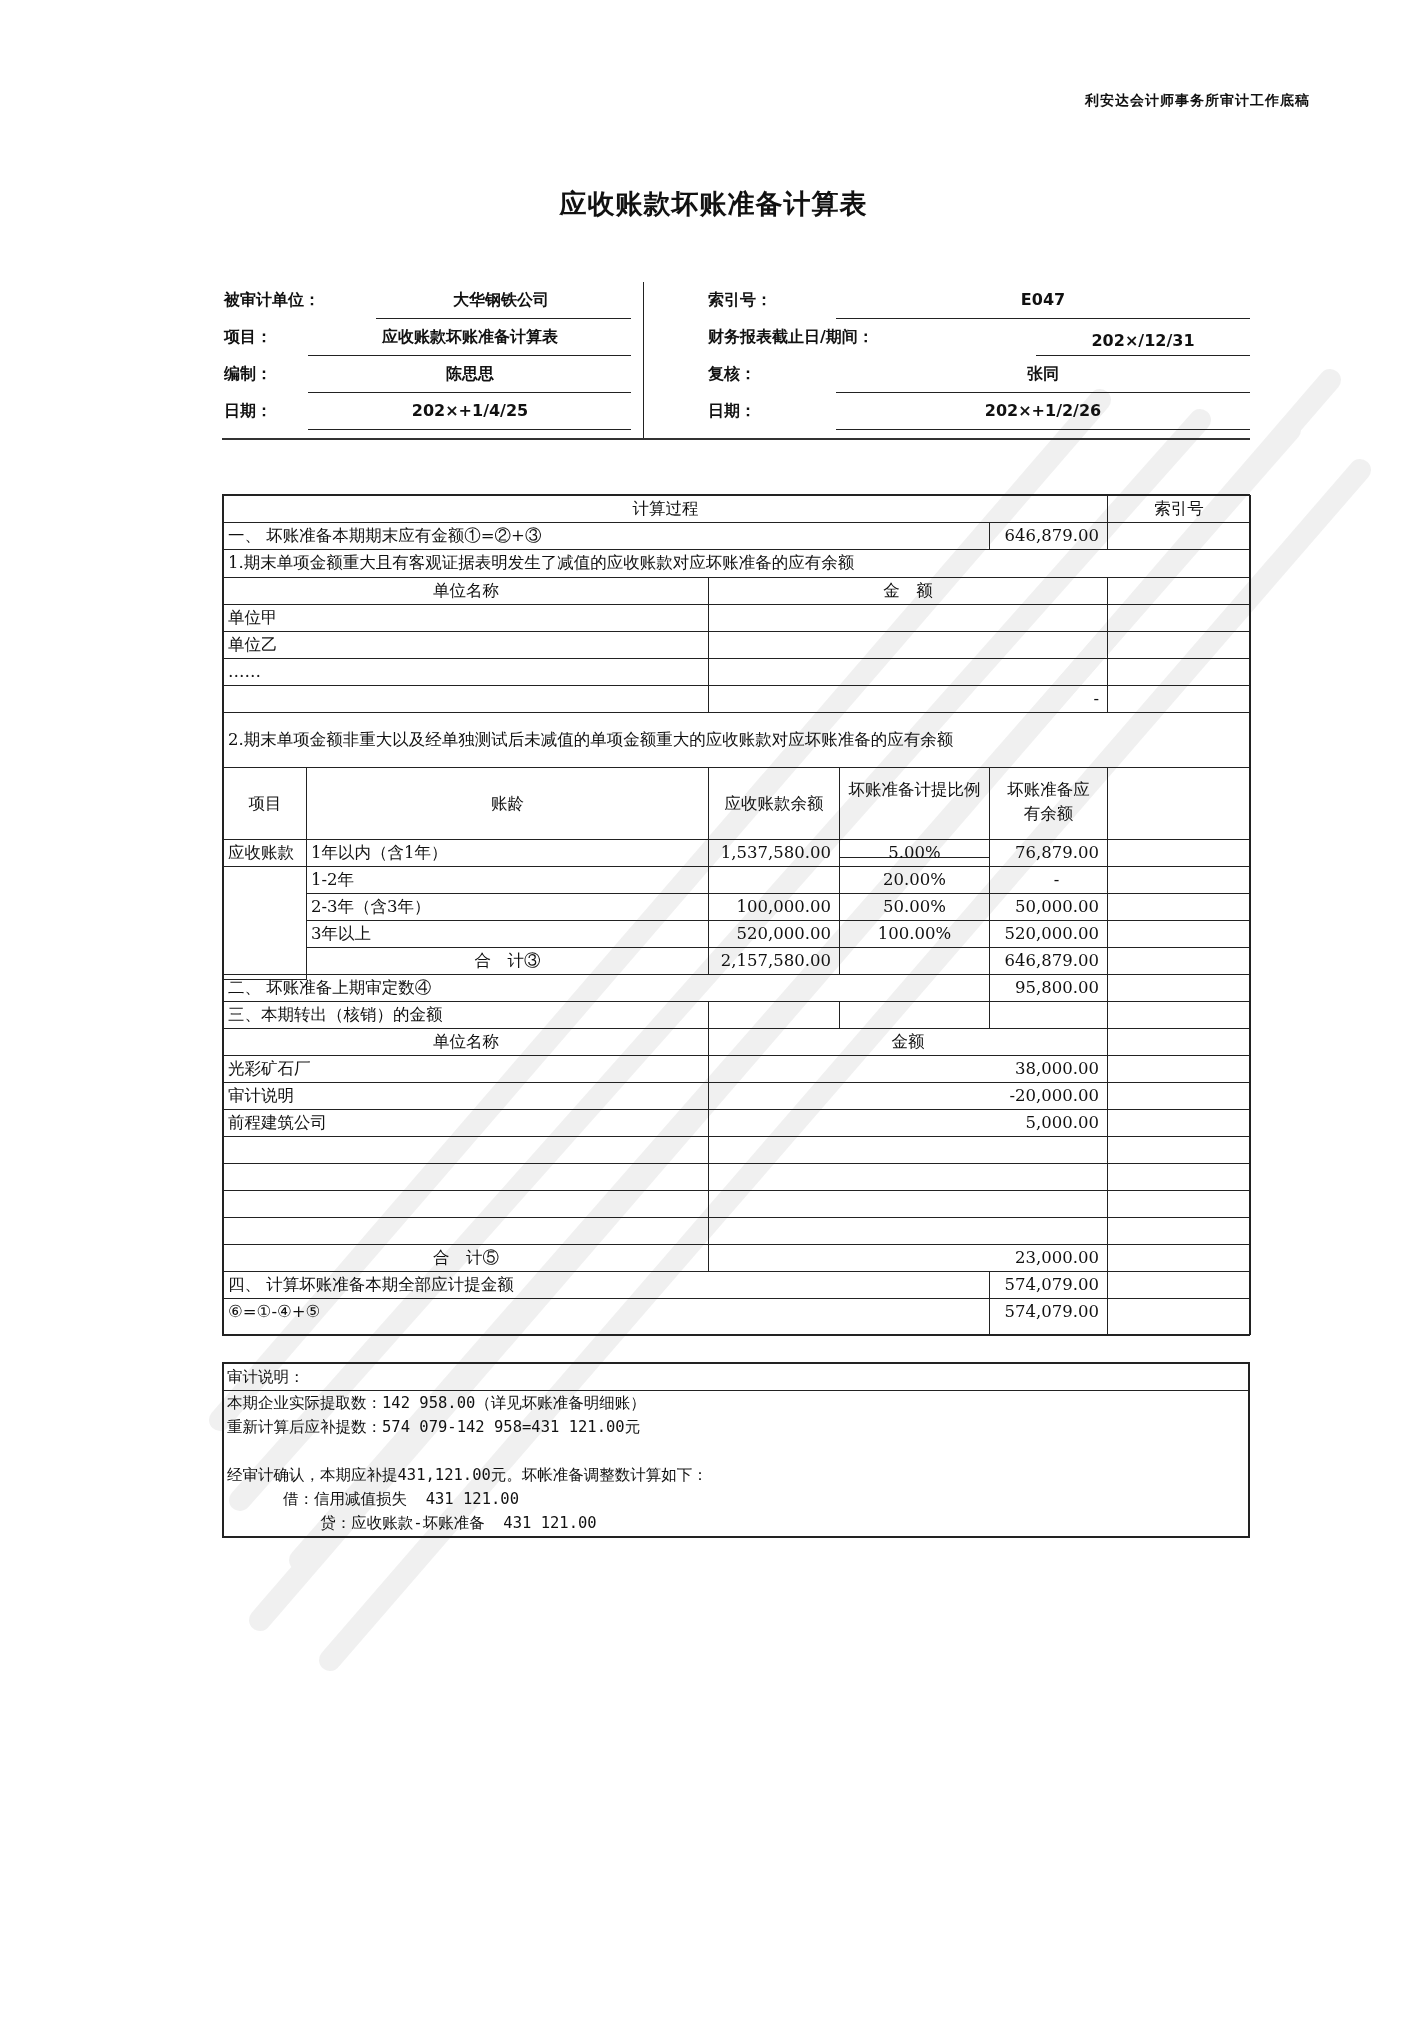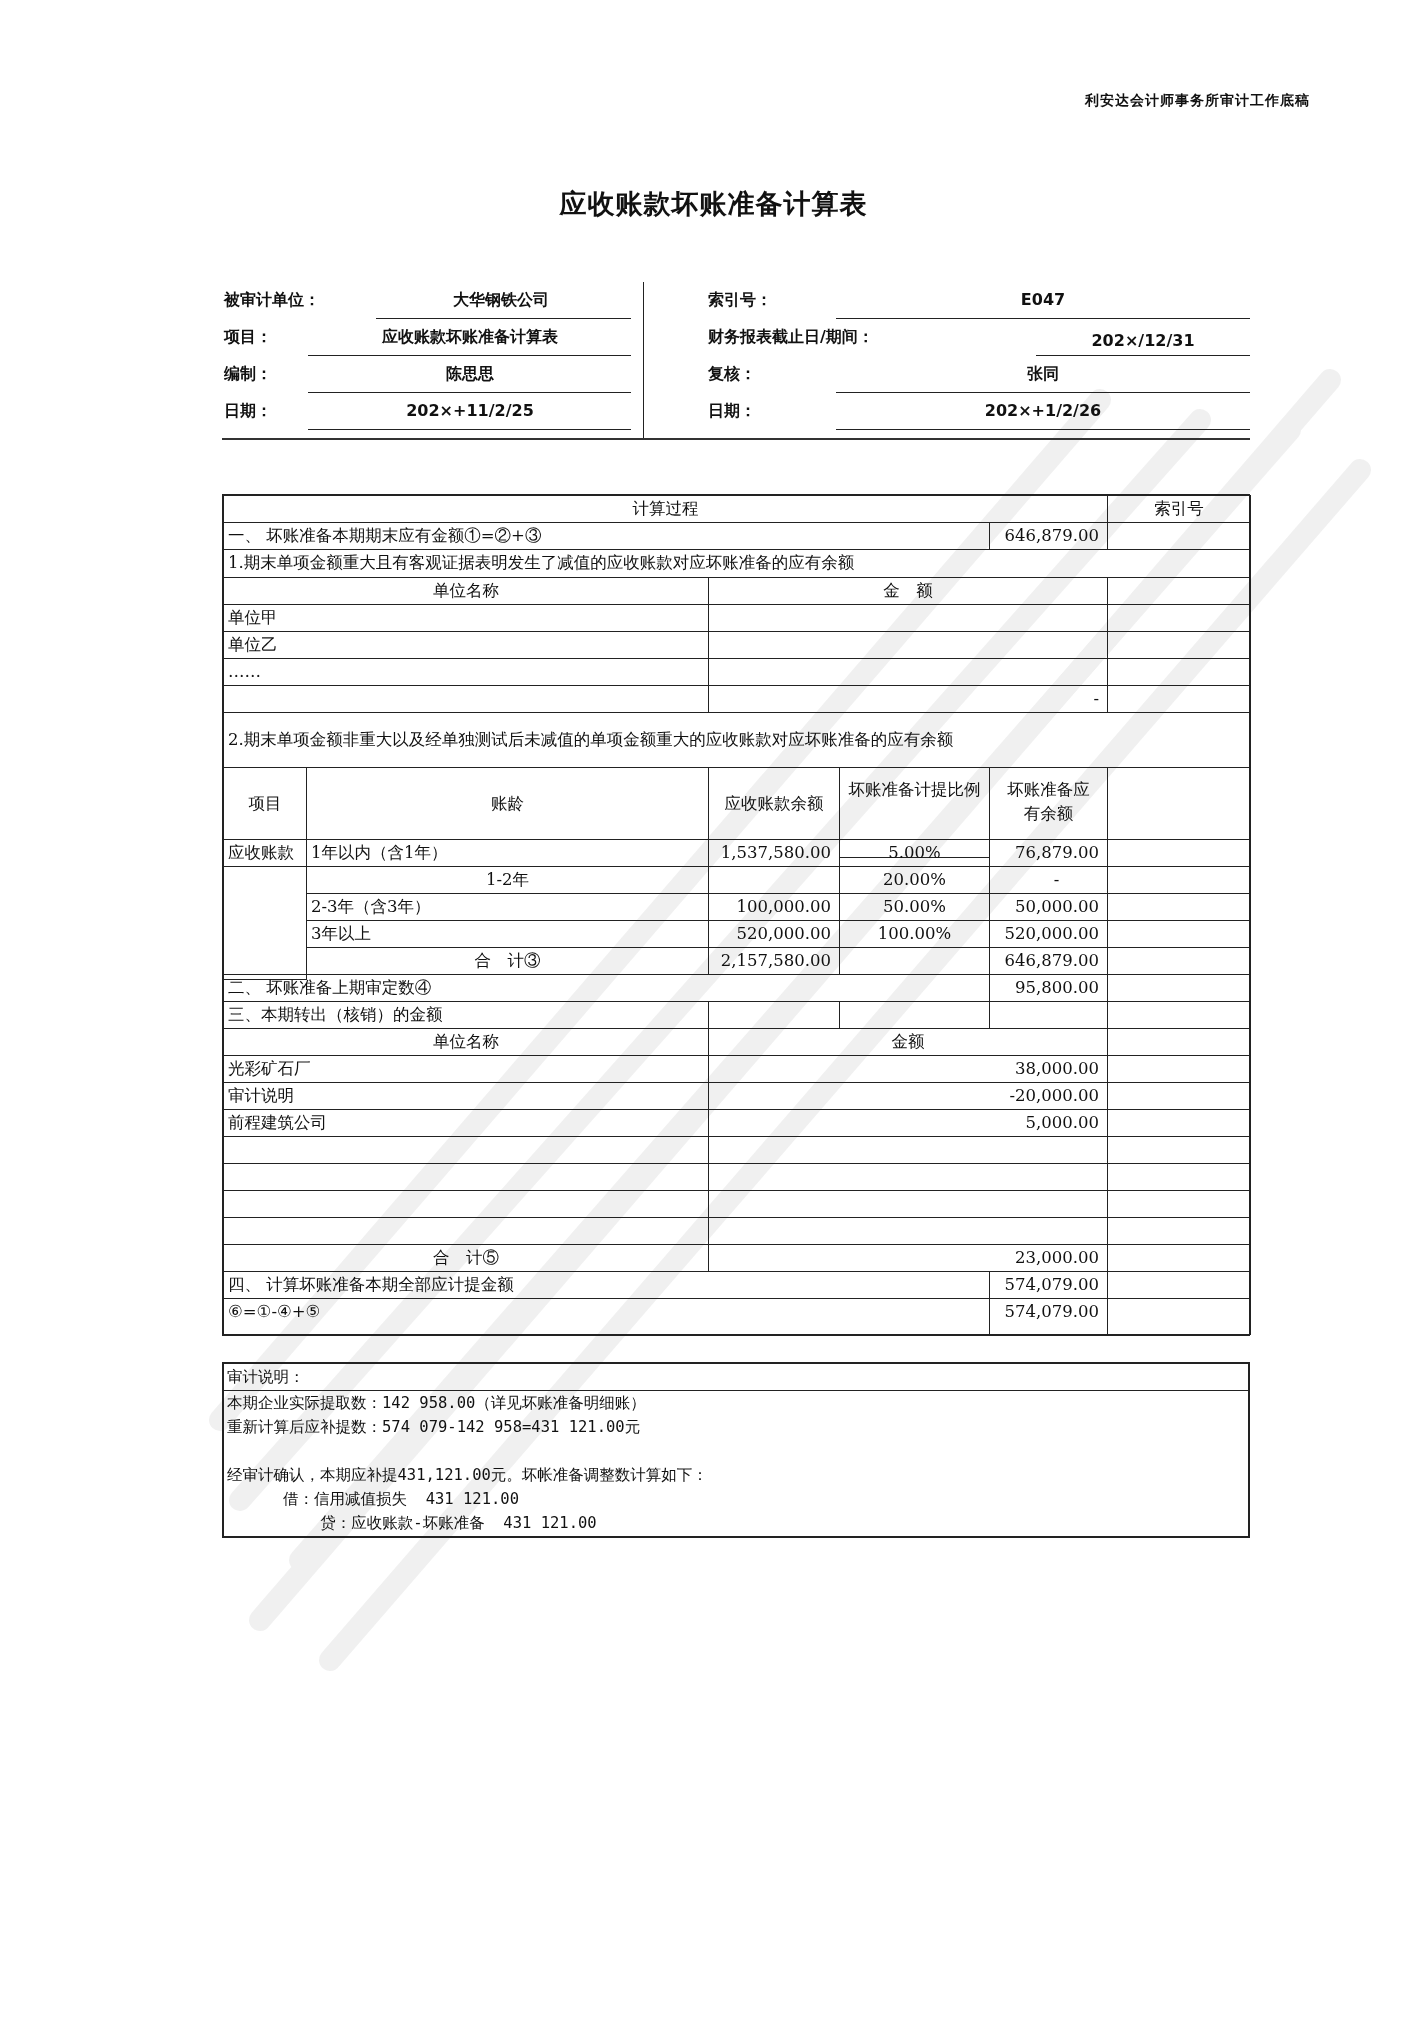--- a/index.html
+++ b/index.html
@@ -49,21 +49,21 @@
 
 <div class="hdr-label" style="left:224px;top:327px;">项目：</div>
 <div class="hdr-val" style="left:308px;width:324px;top:327px;">应收账款坏账准备计算表</div>
 <div class="hdr-line" style="left:308px;width:323px;top:355px;"></div>
 
 <div class="hdr-label" style="left:224px;top:364px;">编制：</div>
 <div class="hdr-val" style="left:308px;width:324px;top:364px;">陈思思</div>
 <div class="hdr-line" style="left:308px;width:323px;top:392px;"></div>
 
 <div class="hdr-label" style="left:224px;top:401px;">日期：</div>
-<div class="hdr-val" style="left:308px;width:324px;top:401px;">202×+11/2/25</div>
+<div class="hdr-val" style="left:308px;width:324px;top:401px;">202×+1/4/25</div>
 <div class="hdr-line" style="left:308px;width:323px;top:429px;"></div>
 
 <div class="vsep"></div>
 
 <div class="hdr-label" style="left:708px;top:290px;">索引号：</div>
 <div class="hdr-val" style="left:836px;width:414px;top:290px;">E047</div>
 <div class="hdr-line" style="left:836px;width:414px;top:318px;"></div>
 
 <div class="hdr-label" style="left:708px;top:327px;">财务报表截止日/期间：</div>
 <div class="hdr-val" style="left:1036px;width:214px;top:331px;">202×/12/31</div>
@@ -121,21 +121,21 @@
 
   <div class="c" style="left:0;top:344px;width:84px;height:28px;">应收账款</div>
   <div class="c" style="left:0;top:371px;width:84px;height:114px;"></div>
 
   <div class="c" style="left:83px;top:344px;width:403px;height:28px;">1年以内（含1年）</div>
   <div class="c r" style="left:485px;top:344px;width:132px;height:28px;">1,537,580.00</div>
   <div class="c ctr" style="left:616px;top:344px;width:151px;height:28px;">5.00%</div>
   <div class="c r" style="left:766px;top:344px;width:119px;height:28px;">76,879.00</div>
   <div class="c" style="left:884px;top:344px;width:144px;height:28px;"></div>
 
-  <div class="c" style="left:83px;top:371px;width:403px;height:28px;text-align:center;">1-2年</div>
+  <div class="c" style="left:83px;top:371px;width:403px;height:28px;">1-2年</div>
   <div class="c r" style="left:485px;top:371px;width:132px;height:28px;"></div>
   <div class="c ctr" style="left:616px;top:371px;width:151px;height:28px;">20.00%</div>
   <div class="c ctr" style="left:766px;top:371px;width:119px;height:28px;padding-left:20px;">-</div>
   <div class="c" style="left:884px;top:371px;width:144px;height:28px;"></div>
 
   <div class="c" style="left:83px;top:398px;width:403px;height:28px;">2-3年（含3年）</div>
   <div class="c r" style="left:485px;top:398px;width:132px;height:28px;">100,000.00</div>
   <div class="c ctr" style="left:616px;top:398px;width:151px;height:28px;">50.00%</div>
   <div class="c r" style="left:766px;top:398px;width:119px;height:28px;">50,000.00</div>
   <div class="c" style="left:884px;top:398px;width:144px;height:28px;"></div>

